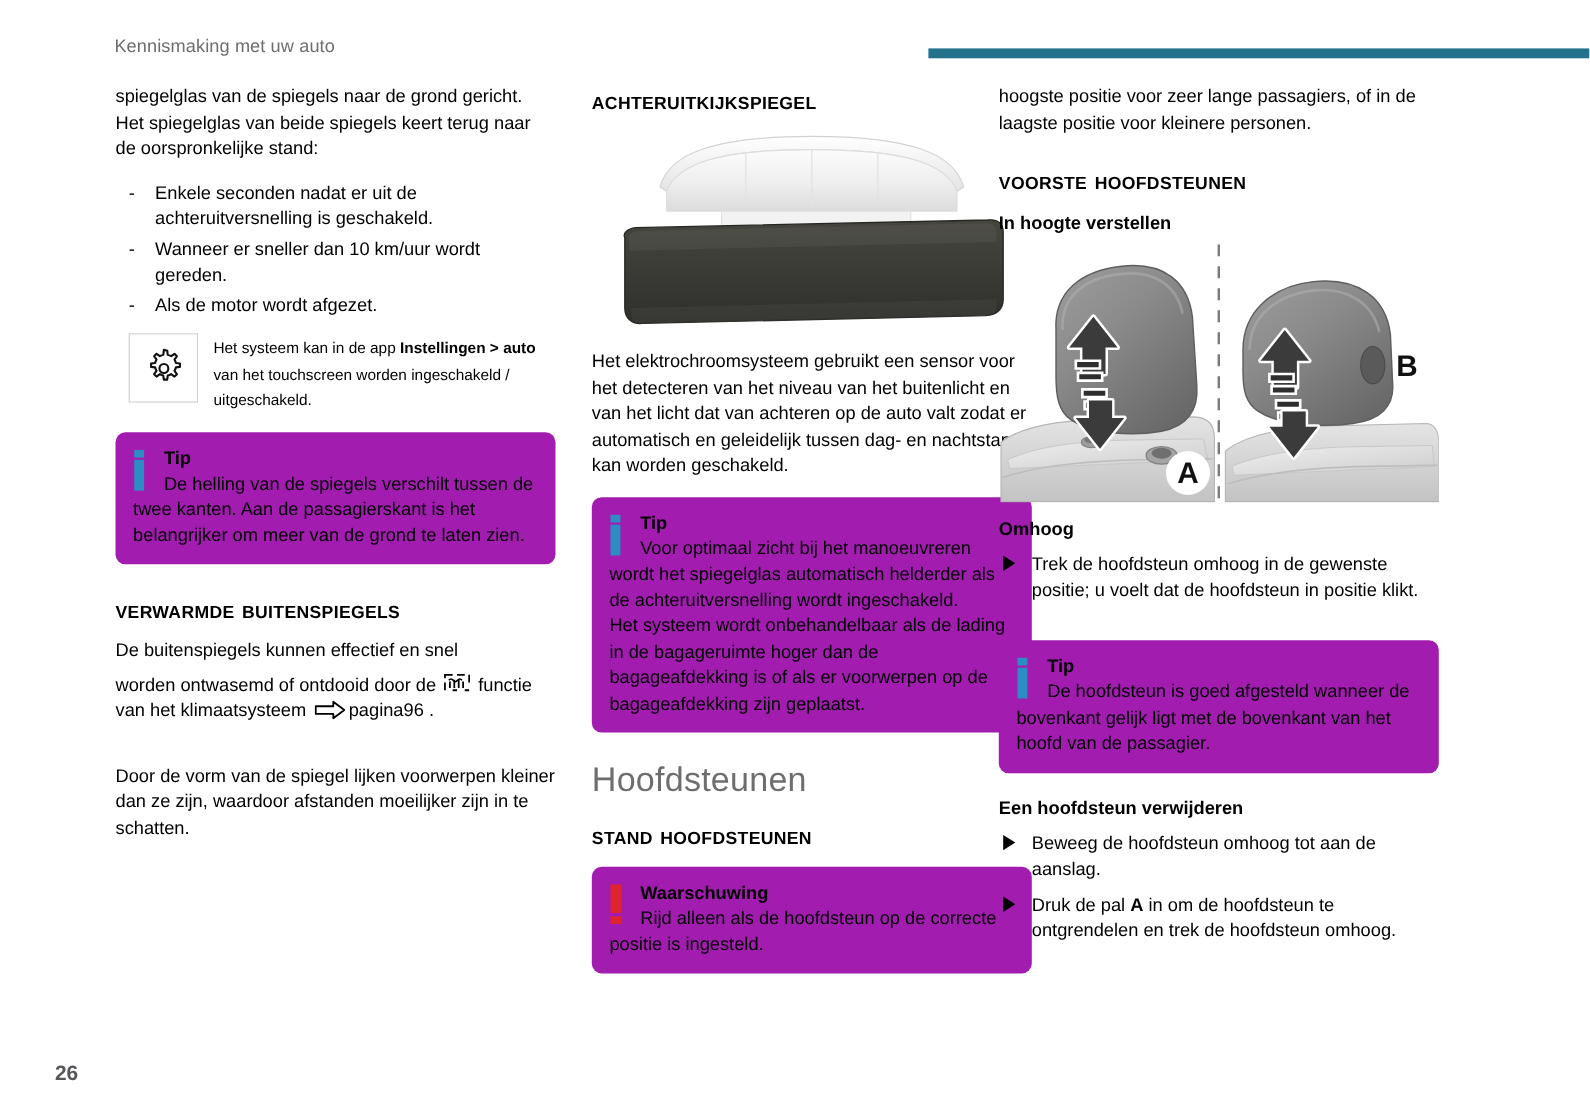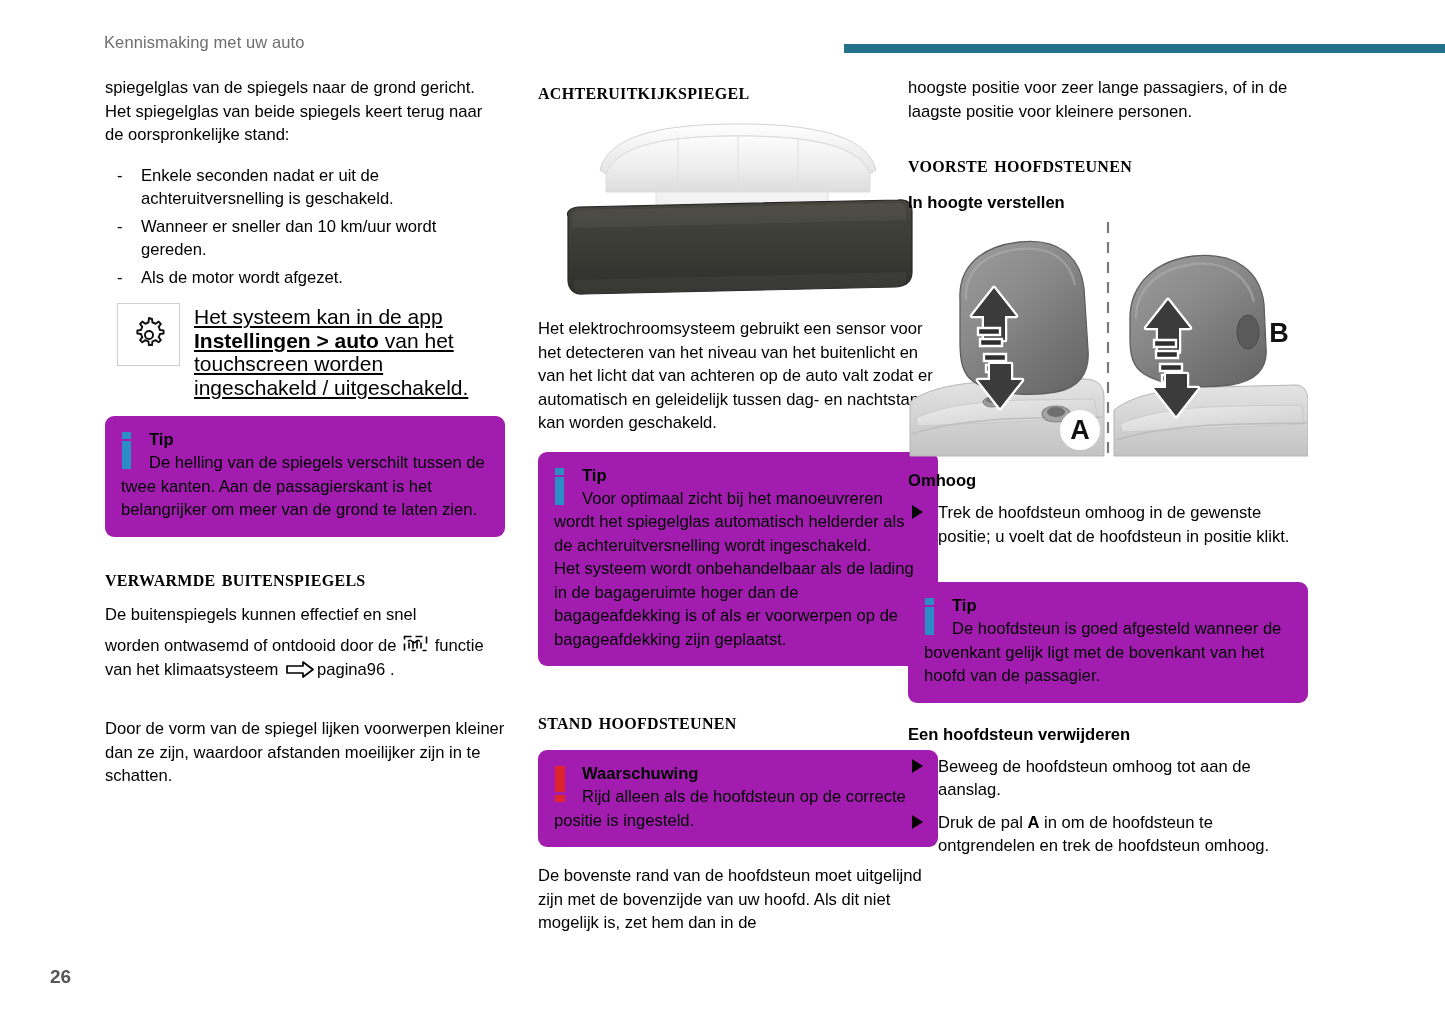--- a/index.html
+++ b/index.html
@@ -37,21 +37,21 @@
   .sp-l { height:26px; }
 
   
   h1.chapter {
     margin:0; font-weight:400; font-size:31px; color:#6e6e6e;
     letter-spacing:.2px; line-height:38px;
   }
   h2.section {
     margin:0; font-weight:bold; font-size:23.5px; line-height:30px;
     letter-spacing:.3px;
-    font-variant:small-caps; text-transform:lowercase;font-family:Liberation Serif, serif;
+    font-variant:small-caps; text-transform:lowercase;
   }
   h2.section::first-letter { font-size:23.5px; }
   h3.sub {
     margin:0; font-weight:bold; font-size:16.6px; line-height:23px;
   }
 
   
   .dash-list { margin:0; padding:0; list-style:none; }
   .dash-list li {
     position:relative; padding-left:36px;
@@ -75,21 +75,21 @@
     border-bottom:7px solid transparent;
   }
 
   
   .gear-note { display:flex; gap:14px; align-items:flex-start; padding-left:12px; }
   .gear-box {
     flex:0 0 auto; width:63px; height:63px;
     border:1px solid #cfcfcf; background:#fff;
     display:flex; align-items:center; justify-content:center;
   }
-  .gear-text { font-size:21px; line-height:23.5px; padding-top:2px;text-decoration:underline; }
+  .gear-text { font-size:14px; line-height:23.5px; padding-top:2px; }
 
   
   .callout {
     background:#a21caf; border-radius:9px;
     padding:13px 16px 15px 16px;
     position:relative;
   }
   .callout .cal-head {
     font-weight:bold; font-size:16.6px; line-height:22px;
     padding-left:28px;
@@ -255,39 +255,39 @@
     </div>
     <div class="cal-head">Tip</div>
     <div class="cal-body">
       <span class="first-indent">Voor optimaal zicht bij het manoeuvreren wordt het spiegelglas automatisch helderder als de achteruitversnelling wordt ingeschakeld.</span>
       <div>Het systeem wordt onbehandelbaar als de lading in de bagageruimte hoger dan de bagageafdekking is of als er voorwerpen op de bagageafdekking zijn geplaatst.</div>
     </div>
   </div>
 
   <div style="height:24px"></div>
 
+  <h1 class="chapter">Hoofdsteunen</h1>
 
   <div style="height:16px"></div>
 
   <h2 class="section">Stand hoofdsteunen</h2>
 
   <div style="height:14px"></div>
 
   <div class="callout">
     <div class="icon-excl">
       <div class="bar"></div>
       <div class="pt"></div>
     </div>
     <div class="cal-head">Waarschuwing</div>
     <div class="cal-body"><span class="first-indent">Rijd alleen als de hoofdsteun op de correcte positie is ingesteld.</span></div>
   </div>
 
   <div class="sp"></div>
 
-  <p class="para">De bovenste rand van de hoofdsteun moet uitgelijnd zijn met de bovenzijde van uw hoofd. Als dit niet mogelijk is, zet hem dan in de</p>
 </div>
 
 <div class="col col-3">
 
   <p class="para">hoogste positie voor zeer lange passagiers, of in de laagste positie voor kleinere personen.</p>
 
   <div class="sp-l"></div>
 
   <h2 class="section">Voorste hoofdsteunen</h2>
 

